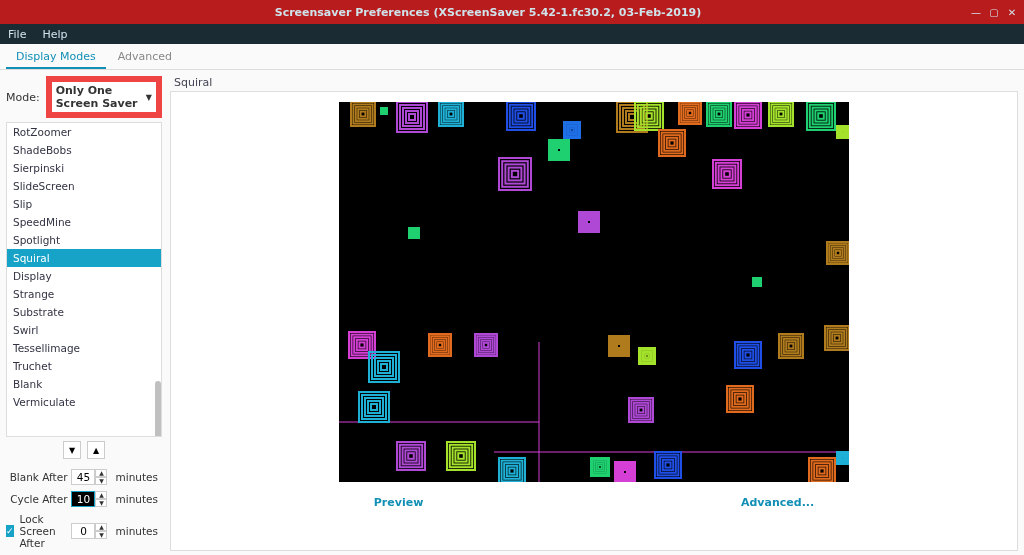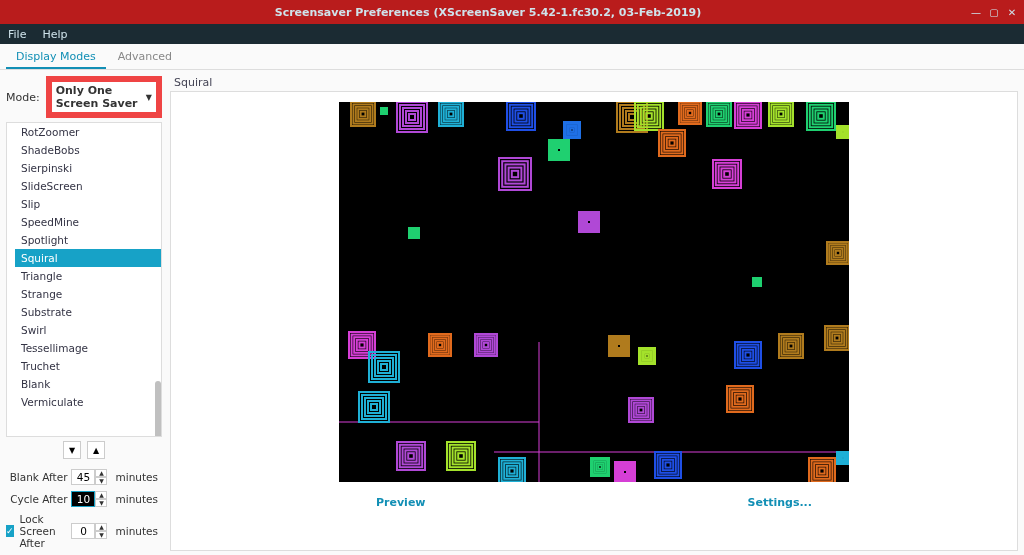--- a/index.html
+++ b/index.html
@@ -26,21 +26,21 @@
 .right { flex:1; padding:4px 6px 4px 2px; display:flex; flex-direction:column; }
 
 
 .mode-row { display:flex; align-items:center; gap:6px; margin-bottom:4px; }
 .mode-row label { font-size:11px; }
 .mode-select { flex:1; border:6px solid #ef4444; background:#fff; padding:2px 4px; display:flex; justify-content:space-between; align-items:center; cursor:pointer; font-size:11px; font-weight:bold;}
 .mode-select .caret { font-size:8px; }
 
 
 .saver-list { border:1px solid #ddd; background:#fff; height:340px; overflow:hidden; position:relative; }
-.saver-item { padding:3px 6px; cursor:pointer; font-size:10.5px; color:#334;margin-left:8px; }
+.saver-item { padding:3px 6px; cursor:pointer; font-size:10.5px; color:#334; }
 .saver-item.selected { background:#17a2c7; color:#fff; }
 .scrollbar { position:absolute; right:0; top:258px; width:6px; height:70px; background:#c0c0c0; border-radius:3px;}
 
 
 .updown { display:flex; justify-content:center; gap:6px; margin-top:4px; }
 .updown button { width:18px; height:18px; border:1px solid #ccc; background:#fff; font-size:8px; cursor:pointer;}
 
 
 .form { margin-top:10px; display:flex; flex-direction:column; gap:6px; padding-right:4px; }
 .form-row { display:flex; align-items:center; justify-content:flex-end; gap:4px; }
@@ -97,21 +97,21 @@
     <div class="saver-list" id="saver-list">
       <div class="scrollbar"></div>
     <div class="saver-item">RotZoomer</div>
         <div class="saver-item">ShadeBobs</div>
         <div class="saver-item">Sierpinski</div>
         <div class="saver-item">SlideScreen</div>
         <div class="saver-item">Slip</div>
         <div class="saver-item">SpeedMine</div>
         <div class="saver-item">Spotlight</div>
         <div class="saver-item selected">Squiral</div>
-        <div class="saver-item">Triangle</div>
+        <div class="saver-item">Display</div>
         <div class="saver-item">Strange</div>
         <div class="saver-item">Substrate</div>
         <div class="saver-item">Swirl</div>
         <div class="saver-item">Tessellimage</div>
         <div class="saver-item">Truchet</div>
         <div class="saver-item">Blank</div>
         <div class="saver-item">Vermiculate</div>
       </div>
 
     <div class="updown">
@@ -376,17 +376,17 @@
               <rect x="498" y="350" width="12" height="12" fill="none" stroke="#1fb0d6" stroke-width="2"></rect>
               <rect x="499.2" y="351.2" width="9.6" height="9.6" fill="none" stroke="#1fb0d6" stroke-width="2"></rect>
               <rect x="500.4" y="352.4" width="7.2" height="7.2" fill="none" stroke="#1fb0d6" stroke-width="2"></rect>
               <rect x="501.6" y="353.6" width="4.800000000000001" height="4.800000000000001" fill="none" stroke="#1fb0d6" stroke-width="2"></rect>
               <rect x="502.8" y="354.8" width="2.4000000000000004" height="2.4000000000000004" fill="none" stroke="#1fb0d6" stroke-width="2"></rect>
             </g>
         </svg>
       </div>
       <div class="btnrow">
         <span class="linkbtn">Preview</span>
-        <span class="linkbtn">Settings...</span>
+        <span class="linkbtn">Advanced...</span>
       </div>
     </div>
   </div>
 </div>
 
 </body></html>

